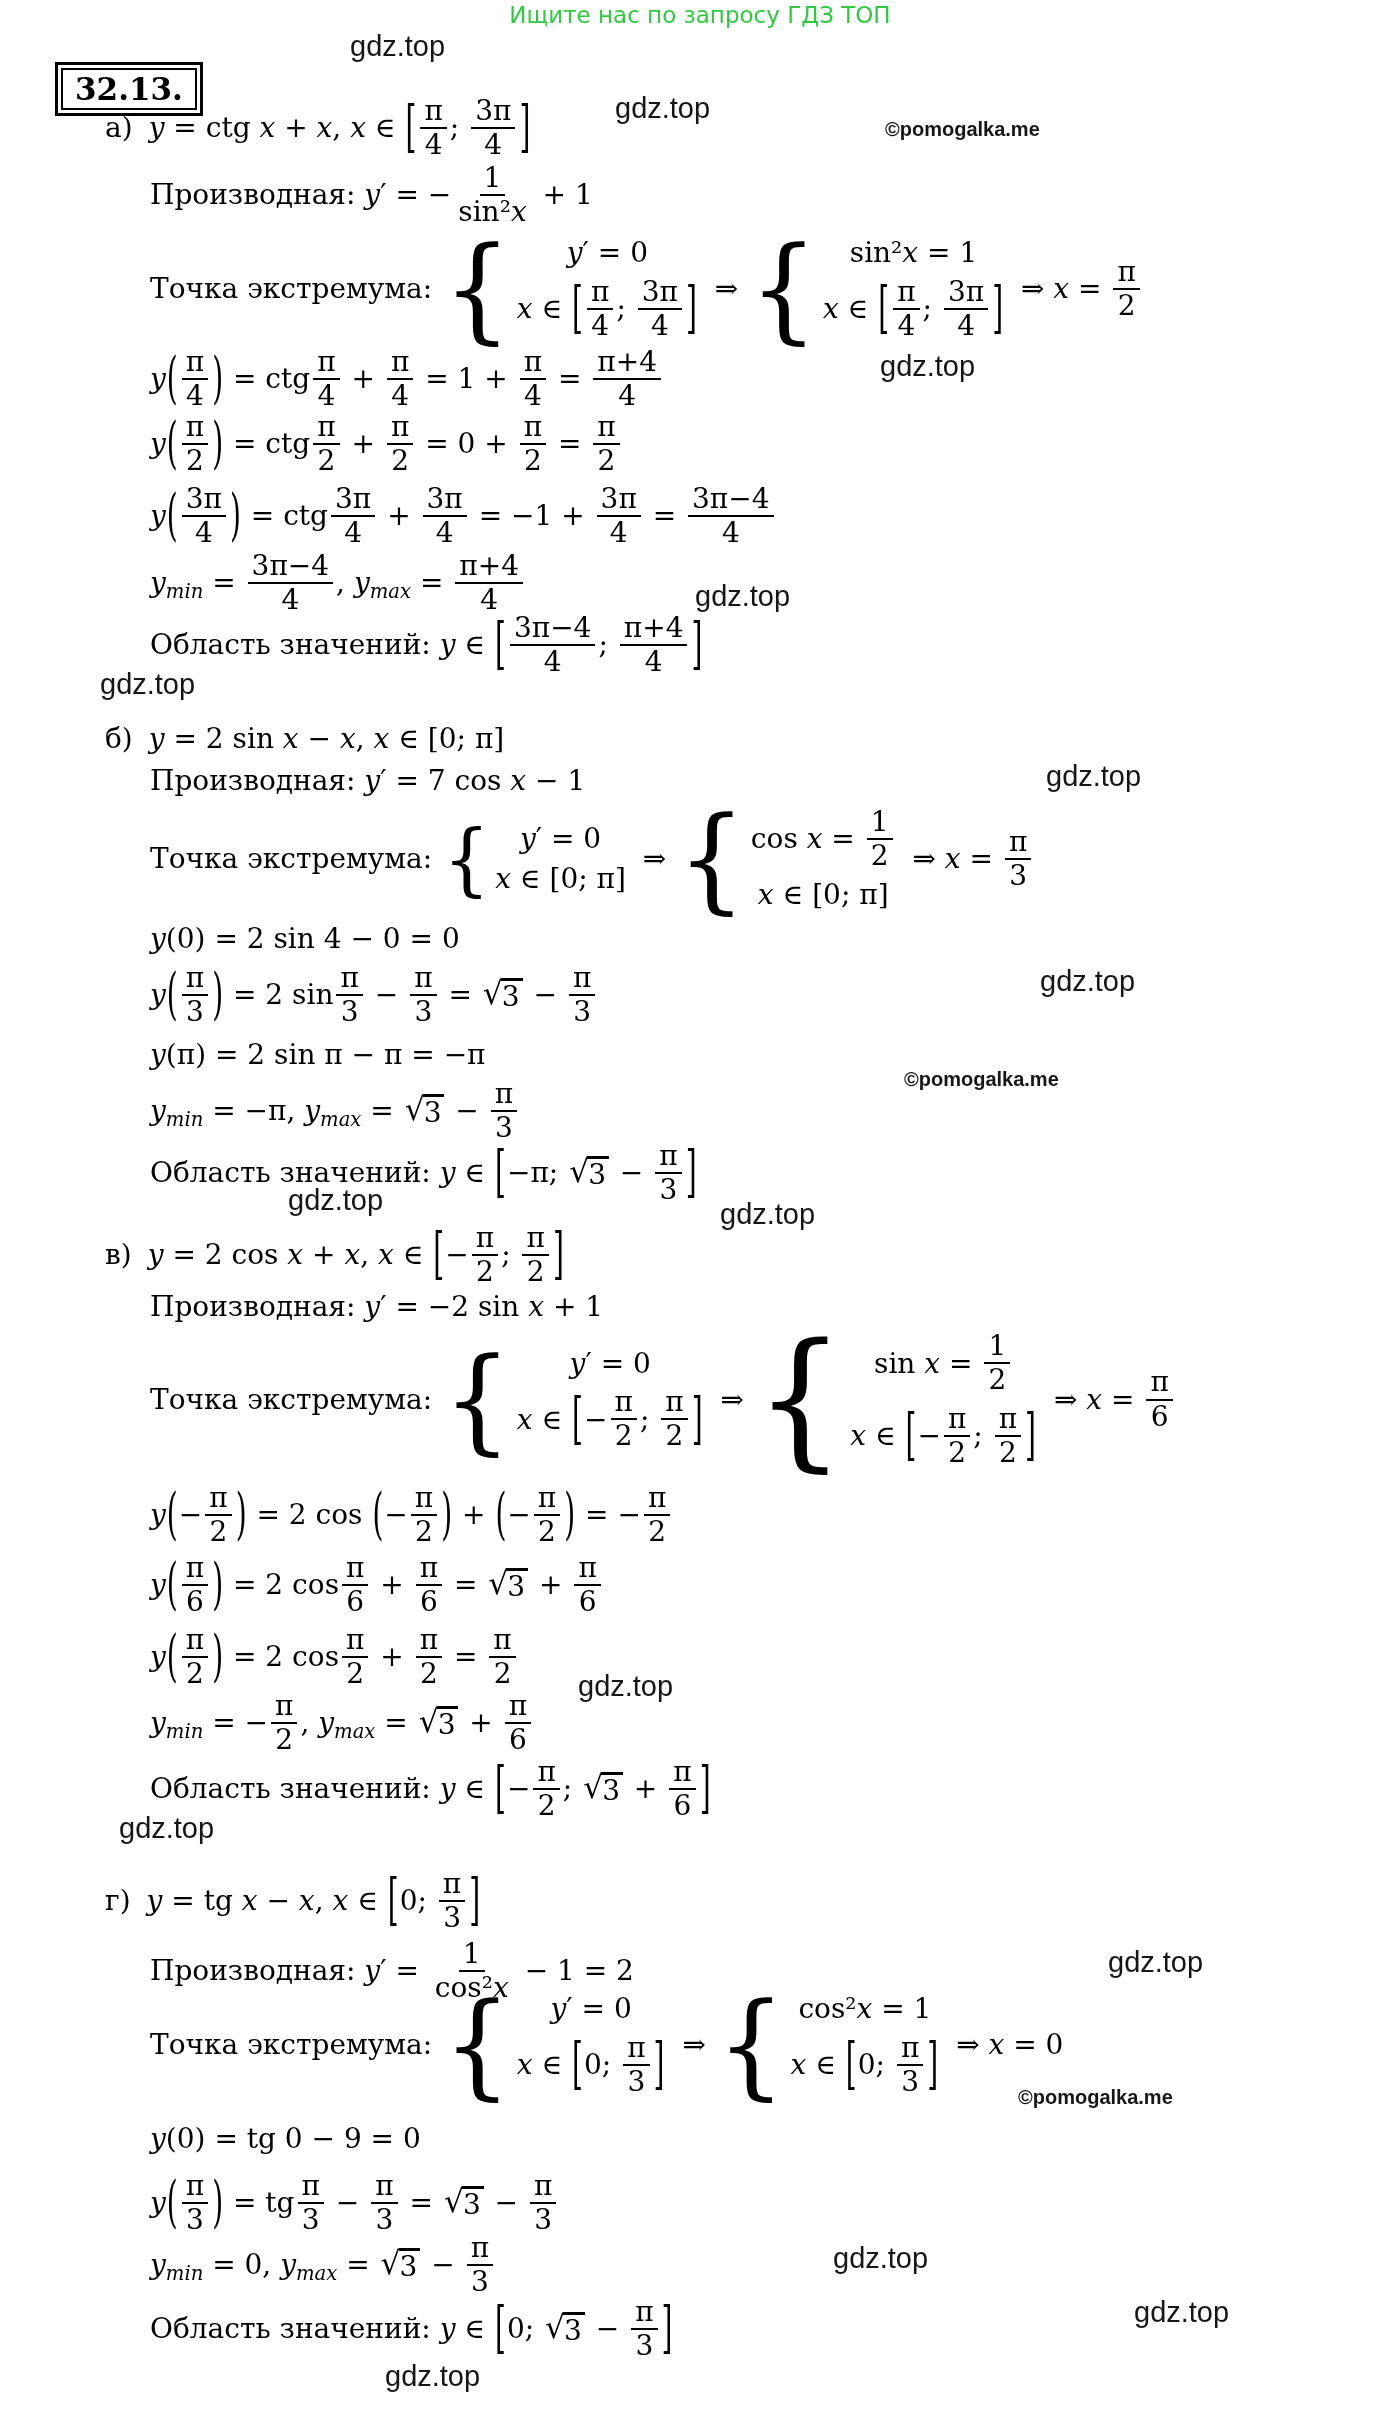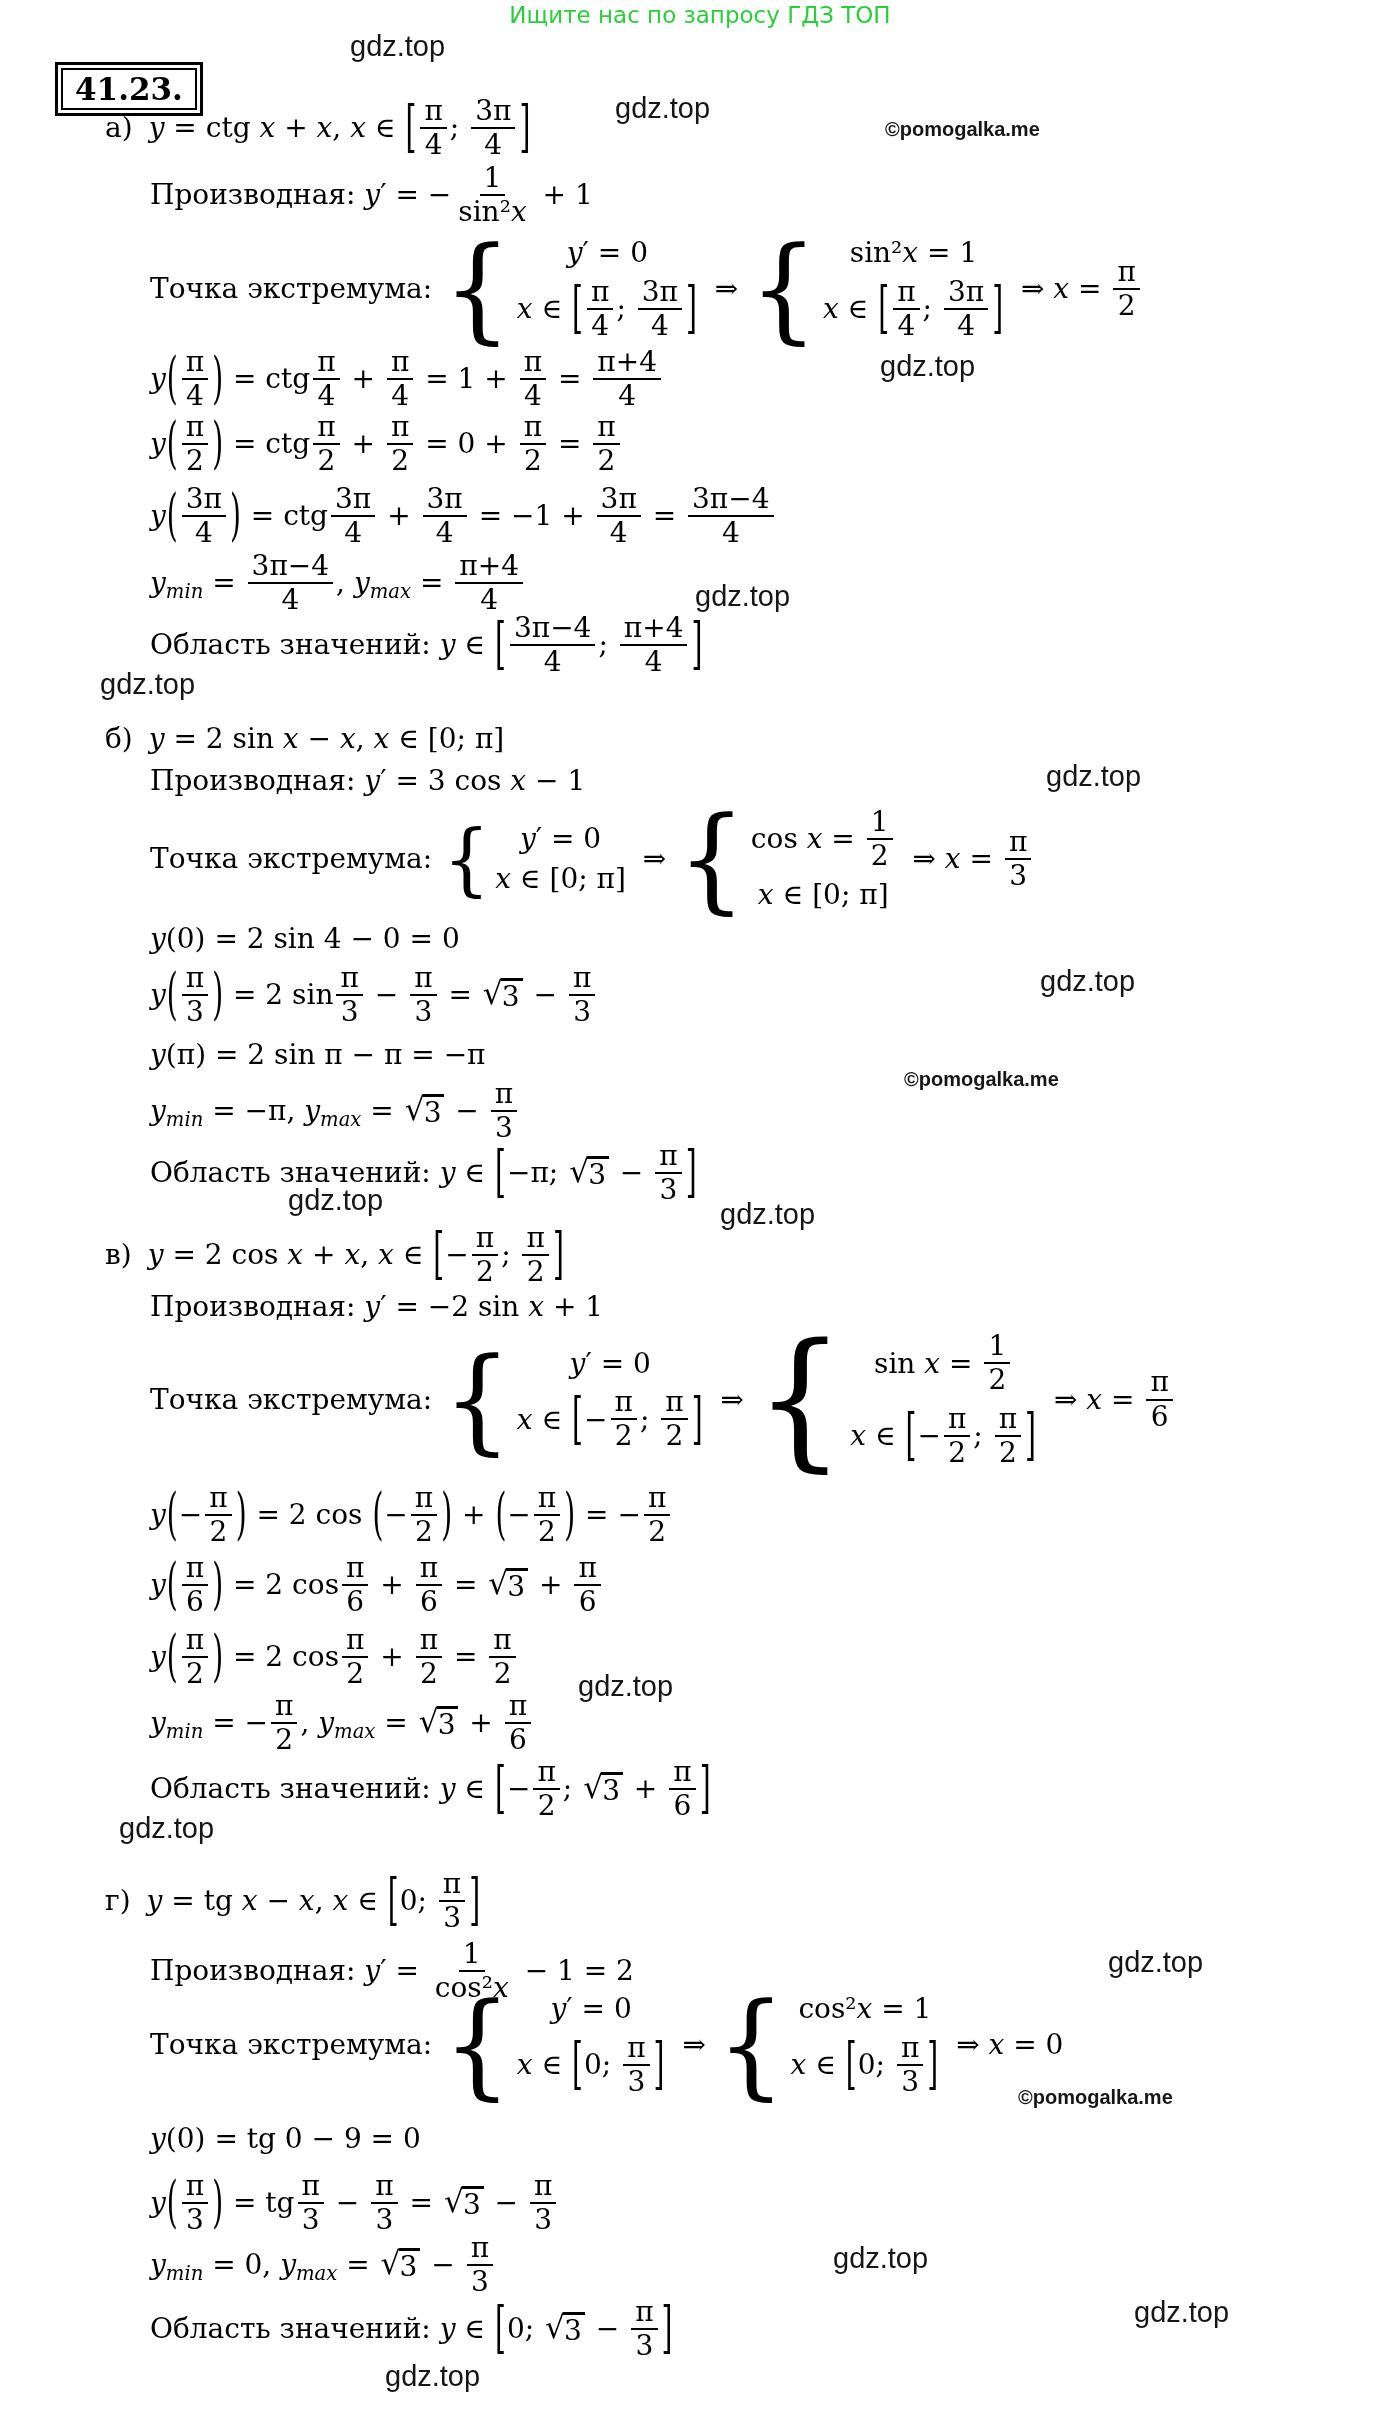--- a/index.html
+++ b/index.html
@@ -29,33 +29,33 @@
   .wm-p{font-size:20px;font-weight:bold;}
   .footer{position:absolute;left:0;right:0;top:2396px;text-align:center;
         font-family:"DejaVu Sans","Liberation Sans",sans-serif;font-size:22px;font-weight:600;}
 </style>
 </head>
 <body>
 
 <div class="page" style="background: rgb(255, 255, 255); color: rgb(0, 0, 0);">
   <div class="top-note" style="color: rgb(46, 203, 63);">Ищите нас по запросу ГДЗ ТОП</div>
   <div class="num-box">
-    <span>41.23.</span>
+    <span>32.13.</span>
   </div>
   <div id="content">
       <div class="ml" style="left: 105px; top: 95px;"><span class="t tag">а)</span><span class="it">y</span><span class="t"> = ctg </span><span class="it">x</span><span class="t"> + </span><span class="it">x</span><span class="t">, </span><span class="it">x</span><span class="t"> ∈ </span><span class="st">[</span><span class="frac"><span class="num"><span class="t">π</span></span><span class="den"><span class="t">4</span></span></span><span class="t">; </span><span class="frac"><span class="num"><span class="t">3π</span></span><span class="den"><span class="t">4</span></span></span><span class="st">]</span></div>
       <div class="ml" style="left: 150px; top: 162px;"><span class="t">Производная: </span><span class="it">y</span><span class="t">′ = −</span><span class="frac"><span class="num"><span class="t">1</span></span><span class="den"><span class="t">sin²</span><span class="it">x</span></span></span><span class="t"> + 1</span></div>
       <div class="ml" style="left: 150px; top: 236px;"><span class="t">Точка экстремума: </span><span class="cases" style="height: 106px;"><span class="brc" style="font-size: 108px;">{</span><span class="rows"><span class="row"><span class="it">y</span><span class="t">′ = 0</span></span><span class="row"><span class="it">x</span><span class="t"> ∈ </span><span class="st">[</span><span class="frac"><span class="num"><span class="t">π</span></span><span class="den"><span class="t">4</span></span></span><span class="t">; </span><span class="frac"><span class="num"><span class="t">3π</span></span><span class="den"><span class="t">4</span></span></span><span class="st">]</span></span></span></span><span class="t"> ⇒ </span><span class="cases" style="height: 106px;"><span class="brc" style="font-size: 108px;">{</span><span class="rows"><span class="row"><span class="t">sin²</span><span class="it">x</span><span class="t"> = 1</span></span><span class="row"><span class="it">x</span><span class="t"> ∈ </span><span class="st">[</span><span class="frac"><span class="num"><span class="t">π</span></span><span class="den"><span class="t">4</span></span></span><span class="t">; </span><span class="frac"><span class="num"><span class="t">3π</span></span><span class="den"><span class="t">4</span></span></span><span class="st">]</span></span></span></span><span class="t"> ⇒ </span><span class="it">x</span><span class="t"> = </span><span class="frac"><span class="num"><span class="t">π</span></span><span class="den"><span class="t">2</span></span></span></div>
       <div class="ml" style="left: 150px; top: 346px;"><span class="it">y</span><span class="st">(</span><span class="frac"><span class="num"><span class="t">π</span></span><span class="den"><span class="t">4</span></span></span><span class="st">)</span><span class="t"> = ctg</span><span class="frac"><span class="num"><span class="t">π</span></span><span class="den"><span class="t">4</span></span></span><span class="t"> + </span><span class="frac"><span class="num"><span class="t">π</span></span><span class="den"><span class="t">4</span></span></span><span class="t"> = 1 + </span><span class="frac"><span class="num"><span class="t">π</span></span><span class="den"><span class="t">4</span></span></span><span class="t"> = </span><span class="frac"><span class="num"><span class="t">π+4</span></span><span class="den"><span class="t">4</span></span></span></div>
       <div class="ml" style="left: 150px; top: 411px;"><span class="it">y</span><span class="st">(</span><span class="frac"><span class="num"><span class="t">π</span></span><span class="den"><span class="t">2</span></span></span><span class="st">)</span><span class="t"> = ctg</span><span class="frac"><span class="num"><span class="t">π</span></span><span class="den"><span class="t">2</span></span></span><span class="t"> + </span><span class="frac"><span class="num"><span class="t">π</span></span><span class="den"><span class="t">2</span></span></span><span class="t"> = 0 + </span><span class="frac"><span class="num"><span class="t">π</span></span><span class="den"><span class="t">2</span></span></span><span class="t"> = </span><span class="frac"><span class="num"><span class="t">π</span></span><span class="den"><span class="t">2</span></span></span></div>
       <div class="ml" style="left: 150px; top: 483px;"><span class="it">y</span><span class="st">(</span><span class="frac"><span class="num"><span class="t">3π</span></span><span class="den"><span class="t">4</span></span></span><span class="st">)</span><span class="t"> = ctg</span><span class="frac"><span class="num"><span class="t">3π</span></span><span class="den"><span class="t">4</span></span></span><span class="t"> + </span><span class="frac"><span class="num"><span class="t">3π</span></span><span class="den"><span class="t">4</span></span></span><span class="t"> = −1 + </span><span class="frac"><span class="num"><span class="t">3π</span></span><span class="den"><span class="t">4</span></span></span><span class="t"> = </span><span class="frac"><span class="num"><span class="t">3π−4</span></span><span class="den"><span class="t">4</span></span></span></div>
       <div class="ml" style="left: 150px; top: 550px;"><span class="it">y</span><span class="sb">min</span><span class="t"> = </span><span class="frac"><span class="num"><span class="t">3π−4</span></span><span class="den"><span class="t">4</span></span></span><span class="t">, </span><span class="it">y</span><span class="sb">max</span><span class="t"> = </span><span class="frac"><span class="num"><span class="t">π+4</span></span><span class="den"><span class="t">4</span></span></span></div>
       <div class="ml" style="left: 150px; top: 612px;"><span class="t">Область значений: </span><span class="it">y</span><span class="t"> ∈ </span><span class="st">[</span><span class="frac"><span class="num"><span class="t">3π−4</span></span><span class="den"><span class="t">4</span></span></span><span class="t">; </span><span class="frac"><span class="num"><span class="t">π+4</span></span><span class="den"><span class="t">4</span></span></span><span class="st">]</span></div>
       <div class="ml" style="left: 105px; top: 722px;"><span class="t tag">б)</span><span class="it">y</span><span class="t"> = 2 sin </span><span class="it">x</span><span class="t"> − </span><span class="it">x</span><span class="t">, </span><span class="it">x</span><span class="t"> ∈ [0; π]</span></div>
-      <div class="ml" style="left: 150px; top: 764px;"><span class="t">Производная: </span><span class="it">y</span><span class="t">′ = 3 cos </span><span class="it">x</span><span class="t"> − 1</span></div>
+      <div class="ml" style="left: 150px; top: 764px;"><span class="t">Производная: </span><span class="it">y</span><span class="t">′ = 7 cos </span><span class="it">x</span><span class="t"> − 1</span></div>
       <div class="ml" style="left: 150px; top: 806px;"><span class="t">Точка экстремума: </span><span class="cases" style="height: 73px;"><span class="brc" style="font-size: 74px;">{</span><span class="rows"><span class="row"><span class="it">y</span><span class="t">′ = 0</span></span><span class="row"><span class="it">x</span><span class="t"> ∈ [0; π]</span></span></span></span><span class="t"> ⇒ </span><span class="cases" style="height: 106px;"><span class="brc" style="font-size: 108px;">{</span><span class="rows"><span class="row"><span class="t">cos </span><span class="it">x</span><span class="t"> = </span><span class="frac"><span class="num"><span class="t">1</span></span><span class="den"><span class="t">2</span></span></span></span><span class="row"><span class="it">x</span><span class="t"> ∈ [0; π]</span></span></span></span><span class="t"> ⇒ </span><span class="it">x</span><span class="t"> = </span><span class="frac"><span class="num"><span class="t">π</span></span><span class="den"><span class="t">3</span></span></span></div>
       <div class="ml" style="left: 150px; top: 922px;"><span class="it">y</span><span class="t">(0) = 2 sin 4 − 0 = 0</span></div>
       <div class="ml" style="left: 150px; top: 962px;"><span class="it">y</span><span class="st">(</span><span class="frac"><span class="num"><span class="t">π</span></span><span class="den"><span class="t">3</span></span></span><span class="st">)</span><span class="t"> = 2 sin</span><span class="frac"><span class="num"><span class="t">π</span></span><span class="den"><span class="t">3</span></span></span><span class="t"> − </span><span class="frac"><span class="num"><span class="t">π</span></span><span class="den"><span class="t">3</span></span></span><span class="t"> = </span><span class="sqrt"><span class="rad">√</span><span class="bar"><span class="t">3</span></span></span><span class="t"> − </span><span class="frac"><span class="num"><span class="t">π</span></span><span class="den"><span class="t">3</span></span></span></div>
       <div class="ml" style="left: 150px; top: 1038px;"><span class="it">y</span><span class="t">(π) = 2 sin π − π = −π</span></div>
       <div class="ml" style="left: 150px; top: 1078px;"><span class="it">y</span><span class="sb">min</span><span class="t"> = −π, </span><span class="it">y</span><span class="sb">max</span><span class="t"> = </span><span class="sqrt"><span class="rad">√</span><span class="bar"><span class="t">3</span></span></span><span class="t"> − </span><span class="frac"><span class="num"><span class="t">π</span></span><span class="den"><span class="t">3</span></span></span></div>
       <div class="ml" style="left: 150px; top: 1140px;"><span class="t">Область значений: </span><span class="it">y</span><span class="t"> ∈ </span><span class="st">[</span><span class="t">−π; </span><span class="sqrt"><span class="rad">√</span><span class="bar"><span class="t">3</span></span></span><span class="t"> − </span><span class="frac"><span class="num"><span class="t">π</span></span><span class="den"><span class="t">3</span></span></span><span class="st">]</span></div>
       <div class="ml" style="left: 105px; top: 1222px;"><span class="t tag">в)</span><span class="it">y</span><span class="t"> = 2 cos </span><span class="it">x</span><span class="t"> + </span><span class="it">x</span><span class="t">, </span><span class="it">x</span><span class="t"> ∈ </span><span class="st">[</span><span class="t">−</span><span class="frac"><span class="num"><span class="t">π</span></span><span class="den"><span class="t">2</span></span></span><span class="t">; </span><span class="frac"><span class="num"><span class="t">π</span></span><span class="den"><span class="t">2</span></span></span><span class="st">]</span></div>
       <div class="ml" style="left: 150px; top: 1290px;"><span class="t">Производная: </span><span class="it">y</span><span class="t">′ = −2 sin </span><span class="it">x</span><span class="t"> + 1</span></div>
       <div class="ml" style="left: 150px; top: 1330px;"><span class="t">Точка экстремума: </span><span class="cases" style="height: 106px;"><span class="brc" style="font-size: 108px;">{</span><span class="rows"><span class="row"><span class="it">y</span><span class="t">′ = 0</span></span><span class="row"><span class="it">x</span><span class="t"> ∈ </span><span class="st">[</span><span class="t">−</span><span class="frac"><span class="num"><span class="t">π</span></span><span class="den"><span class="t">2</span></span></span><span class="t">; </span><span class="frac"><span class="num"><span class="t">π</span></span><span class="den"><span class="t">2</span></span></span><span class="st">]</span></span></span></span><span class="t"> ⇒ </span><span class="cases" style="height: 139px;"><span class="brc" style="font-size: 142px;">{</span><span class="rows"><span class="row"><span class="t">sin </span><span class="it">x</span><span class="t"> = </span><span class="frac"><span class="num"><span class="t">1</span></span><span class="den"><span class="t">2</span></span></span></span><span class="row"><span class="it">x</span><span class="t"> ∈ </span><span class="st">[</span><span class="t">−</span><span class="frac"><span class="num"><span class="t">π</span></span><span class="den"><span class="t">2</span></span></span><span class="t">; </span><span class="frac"><span class="num"><span class="t">π</span></span><span class="den"><span class="t">2</span></span></span><span class="st">]</span></span></span></span><span class="t"> ⇒ </span><span class="it">x</span><span class="t"> = </span><span class="frac"><span class="num"><span class="t">π</span></span><span class="den"><span class="t">6</span></span></span></div>
       <div class="ml" style="left: 150px; top: 1482px;"><span class="it">y</span><span class="st">(</span><span class="t">−</span><span class="frac"><span class="num"><span class="t">π</span></span><span class="den"><span class="t">2</span></span></span><span class="st">)</span><span class="t"> = 2 cos </span><span class="st">(</span><span class="t">−</span><span class="frac"><span class="num"><span class="t">π</span></span><span class="den"><span class="t">2</span></span></span><span class="st">)</span><span class="t"> + </span><span class="st">(</span><span class="t">−</span><span class="frac"><span class="num"><span class="t">π</span></span><span class="den"><span class="t">2</span></span></span><span class="st">)</span><span class="t"> = −</span><span class="frac"><span class="num"><span class="t">π</span></span><span class="den"><span class="t">2</span></span></span></div>

